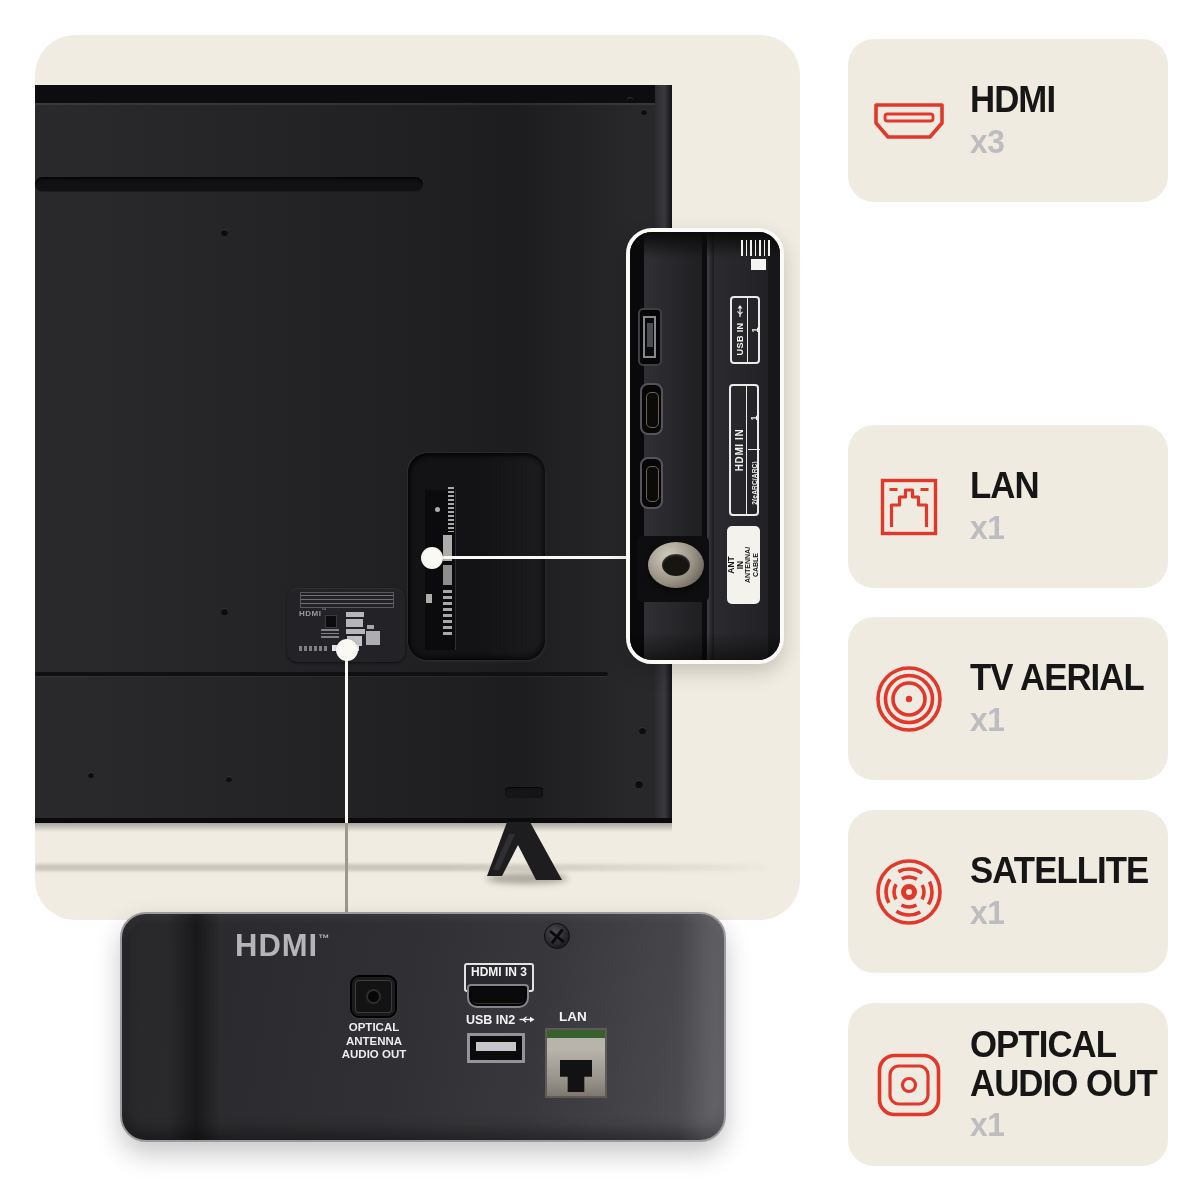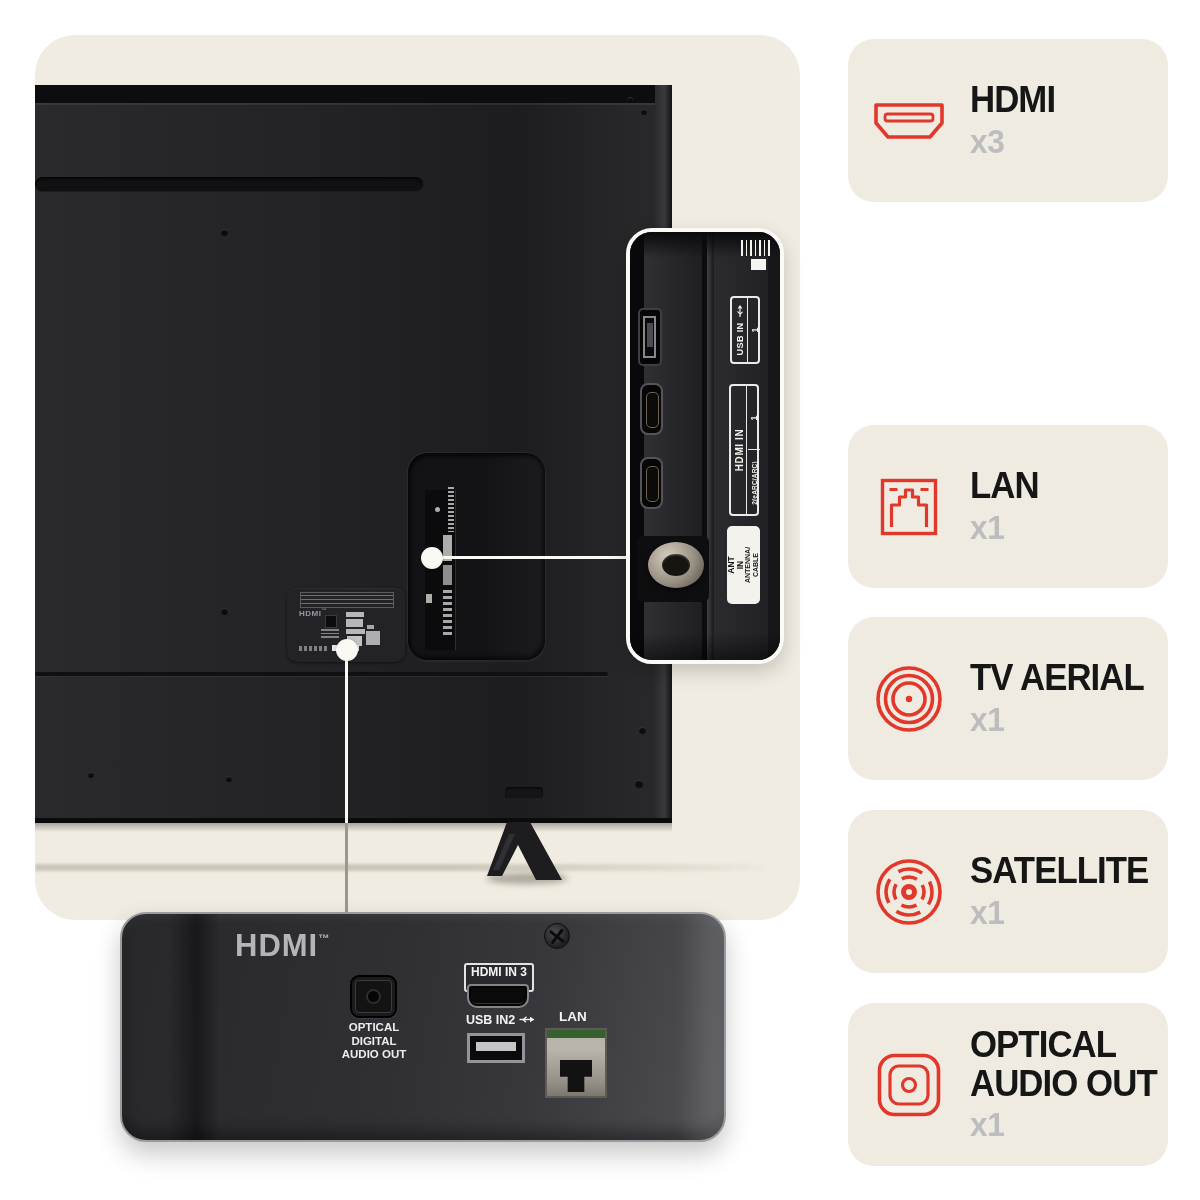--- a/index.html
+++ b/index.html
@@ -278,21 +278,21 @@
     <div class="abs bi-fold"></div>
     <div class="abs bi-rightlight"></div>
 
     <div class="abs bi-hdmilogo"><span>HDMI</span><sup>™</sup></div>
 
     <div class="abs bi-optical">
       <div class="abs bi-optical-core"></div>
     </div>
     <div class="abs bi-optical-text">
       <div>OPTICAL</div>
-      <div>DIGITAL</div>
+      <div>ANTENNA</div>
       <div>AUDIO OUT</div>
     </div>
 
     <div class="abs bi-label" style="left:342px;top:49px;width:70px;height:29px;font-size:12px;line-height:15px;">HDMI IN 3</div>
     <div class="abs bi-hdmiport"></div>
 
     <div class="abs bi-usbtext">
       <span>USB IN2</span>
       <svg width="16" height="9" viewBox="0 0 16 9" style="vertical-align:0;">
         <path d="M0.5 4.5 H11" stroke="#f4f4f5" stroke-width="1.4" fill="none"></path>

